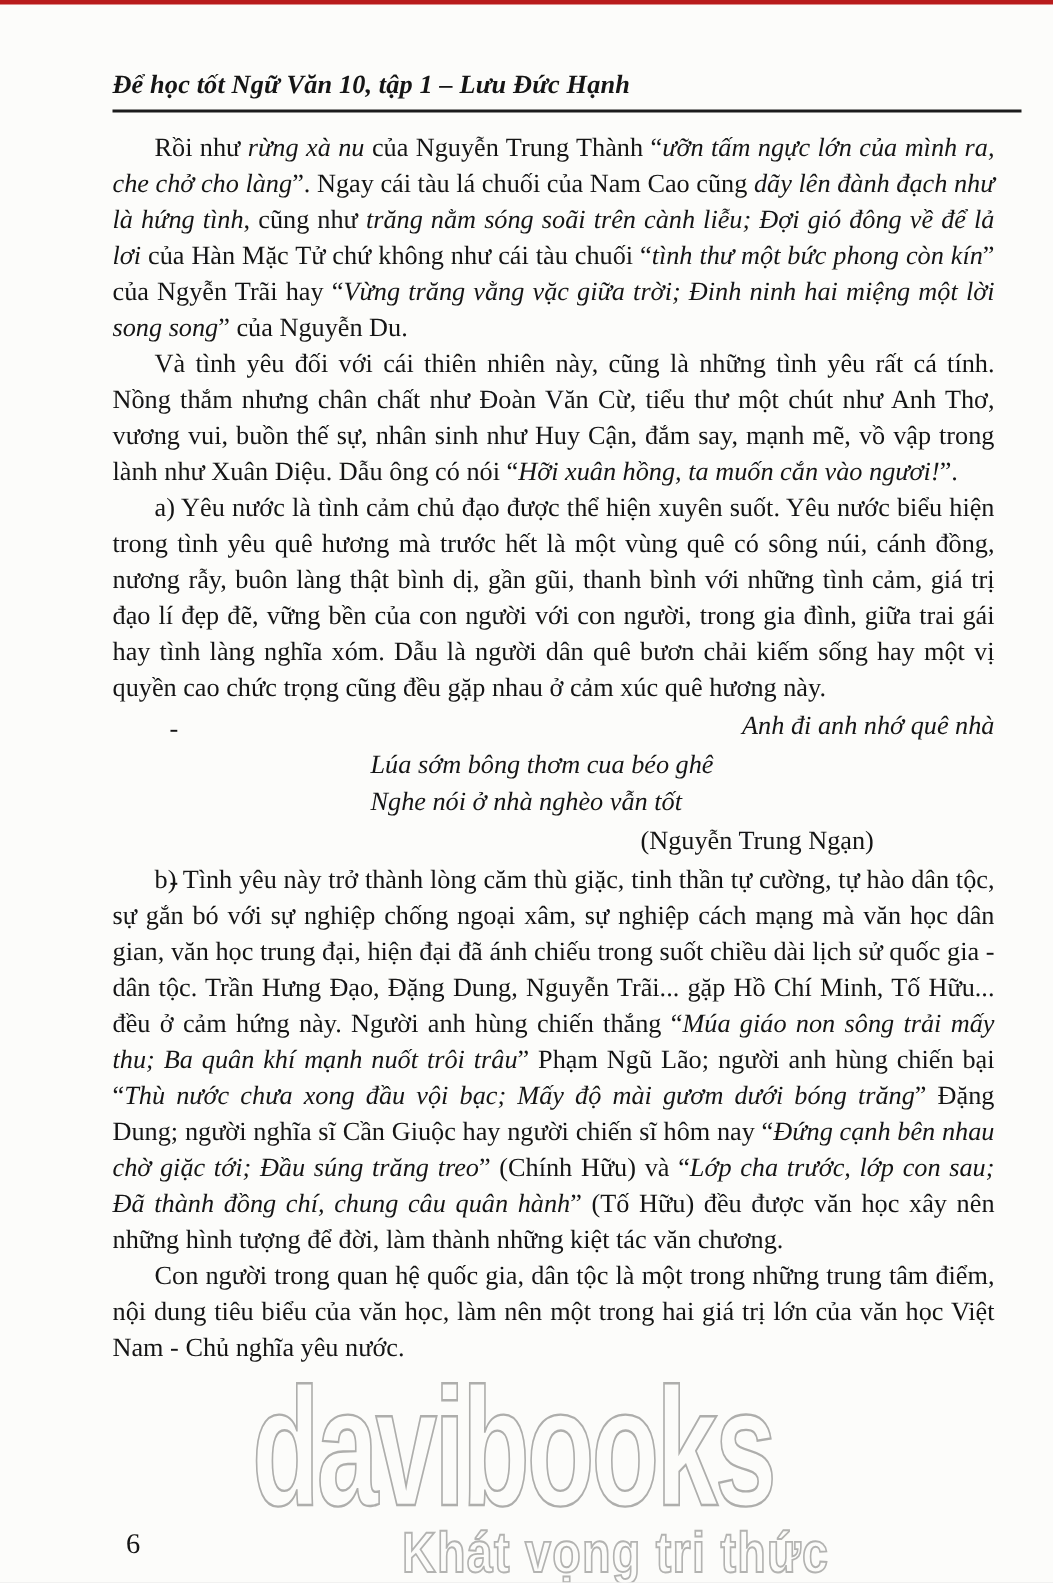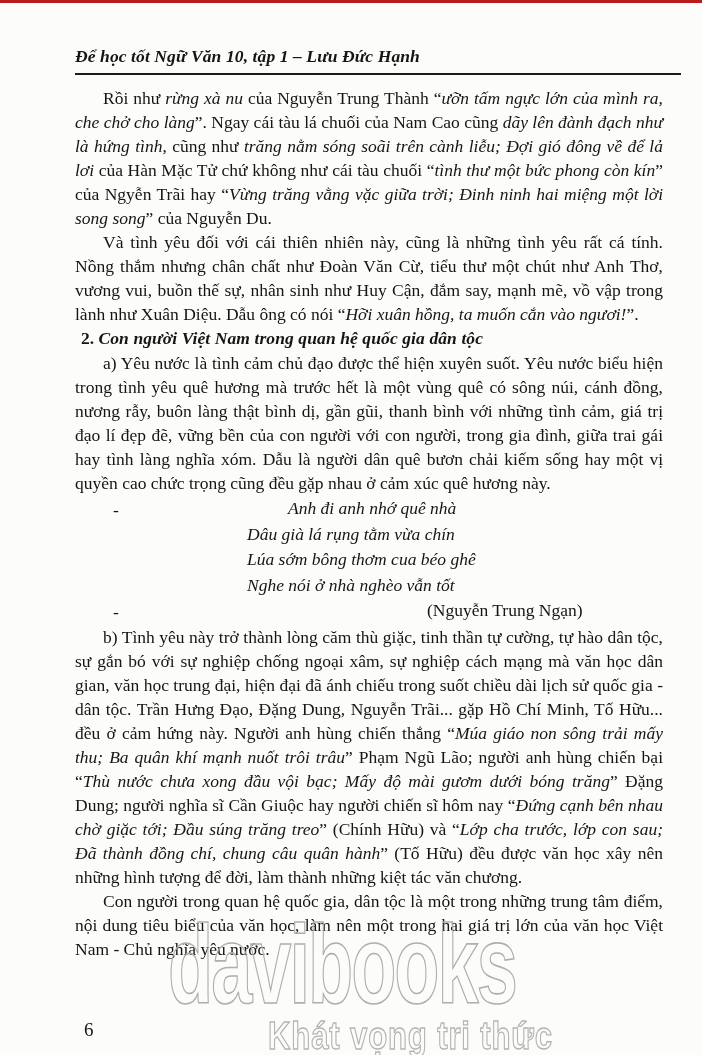--- a/index.html
+++ b/index.html
@@ -37,21 +37,21 @@
   .section-heading {
     margin:0;
     font-size:17.5px; line-height:25px;
     text-indent:6px;
     font-weight:bold;
   }
   .section-heading i { letter-spacing:0.1px; }
 
   .poem { position:relative; margin:1px 0; font-size:17.5px; line-height:25.5px; }
   .poem-line { padding-left:172px; white-space:nowrap; }
-  .poem-line.ind-a { padding-left:213px; }
+  .poem-line.ind-a { padding-left:213px;text-align:right; }
   .poem-line.ind-b { padding-left:210px; }
   .poem-dash { position:absolute; left:38px; top:2px; font-style:normal; }
   .poem-dash.dash-2 { top:104px; }
   .poem-attribution { padding-left:352px; white-space:nowrap; }
 
   .page-number {
     position:absolute; left:84px; top:1016px;
     font-size:19px; line-height:22px;
   }
 
@@ -87,30 +87,28 @@
 <div class="page">
 
   <div class="content">
 
     <div class="running-header">Để học tốt Ngữ Văn 10, tập 1 – Lưu Đức Hạnh</div>
 
     <p class="body"><span>Rồi như </span><i>rừng xà nu</i><span> của Nguyễn Trung Thành “</span><i>ưỡn tấm ngực lớn của mình ra, che chở cho làng</i><span>”. Ngay cái tàu lá chuối của Nam Cao cũng </span><i>dãy lên đành đạch như là hứng tình</i><span>, cũng như </span><i>trăng nằm sóng soãi trên cành liễu; Đợi gió đông về để lả lơi</i><span> của Hàn Mặc Tử chứ không như cái tàu chuối “</span><i>tình thư một bức phong còn kín</i><span>” của Ngyễn Trãi hay “</span><i>Vừng trăng vằng vặc giữa trời; Đinh ninh hai miệng một lời song song</i><span>” của Nguyễn Du.</span></p>
 
     <p class="body"><span>Và tình yêu đối với cái thiên nhiên này, cũng là những tình yêu rất cá tính. Nồng thắm nhưng chân chất như Đoàn Văn Cừ, tiểu thư một chút như Anh Thơ, vương vui, buồn thế sự, nhân sinh như Huy Cận, đắm say, mạnh mẽ, vồ vập trong lành như Xuân Diệu. Dẫu ông có nói “</span><i>Hỡi xuân hồng, ta muốn cắn vào ngươi!</i><span>”.</span></p>
 
-    <p class="section-heading"><span class="b">2.  </span><i class="b">Con người Việt Nam trong quan hệ quốc gia dân tộc</i></p>
 
     <p class="body">a) Yêu nước là tình cảm chủ đạo được thể hiện xuyên suốt. Yêu nước biểu hiện trong tình yêu quê hương mà trước hết là một vùng quê có sông núi, cánh đồng, nương rẫy, buôn làng thật bình dị, gần gũi, thanh bình với những tình cảm, giá trị đạo lí đẹp đẽ, vững bền của con người với con người, trong gia đình, giữa trai gái hay tình làng nghĩa xóm. Dẫu là người dân quê bươn chải kiếm sống hay một vị quyền cao chức trọng cũng đều gặp nhau ở cảm xúc quê hương này.</p>
 
     <div class="poem">
       <span class="poem-dash">-</span>
       <span class="poem-dash dash-2">-</span>
 
       <div class="poem-line ind-a"><i>Anh đi anh nhớ quê nhà</i></div>
-      <div class="poem-line"><i>Dâu già lá rụng tằm vừa chín</i></div>
       <div class="poem-line"><i>Lúa sớm bông thơm cua béo ghê</i></div>
       <div class="poem-line"><i>Nghe nói ở nhà nghèo vẫn tốt</i></div>
 
       <div class="poem-attribution">(Nguyễn Trung Ngạn)</div>
     </div>
 
     <p class="body"><span>b) Tình yêu này trở thành lòng căm thù giặc, tinh thần tự cường, tự hào dân tộc, sự gắn bó với sự nghiệp chống ngoại xâm, sự nghiệp cách mạng mà văn học dân gian, văn học trung đại, hiện đại đã ánh chiếu trong suốt chiều dài lịch sử quốc gia - dân tộc. Trần Hưng Đạo, Đặng Dung, Nguyễn Trãi... gặp Hồ Chí Minh, Tố Hữu... đều ở cảm hứng này. Người anh hùng chiến thắng “</span><i>Múa giáo non sông trải mấy thu; Ba quân khí mạnh nuốt trôi trâu</i><span>” Phạm Ngũ Lão; người anh hùng chiến bại “</span><i>Thù nước chưa xong đầu vội bạc; Mấy độ mài gươm dưới bóng trăng</i><span>” Đặng Dung; người nghĩa sĩ Cần Giuộc hay người chiến sĩ hôm nay “</span><i>Đứng cạnh bên nhau chờ giặc tới; Đầu súng trăng treo</i><span>” (Chính Hữu) và “</span><i>Lớp cha trước, lớp con sau; Đã thành đồng chí, chung câu quân hành</i><span>” (Tố Hữu) đều được văn học xây nên những hình tượng để đời, làm thành những kiệt tác văn chương.</span></p>
 
     <p class="body">Con người trong quan hệ quốc gia, dân tộc là một trong những trung tâm điểm, nội dung tiêu biểu của văn học, làm nên một trong hai giá trị lớn của văn học Việt Nam -  Chủ nghĩa yêu nước.</p>
 

